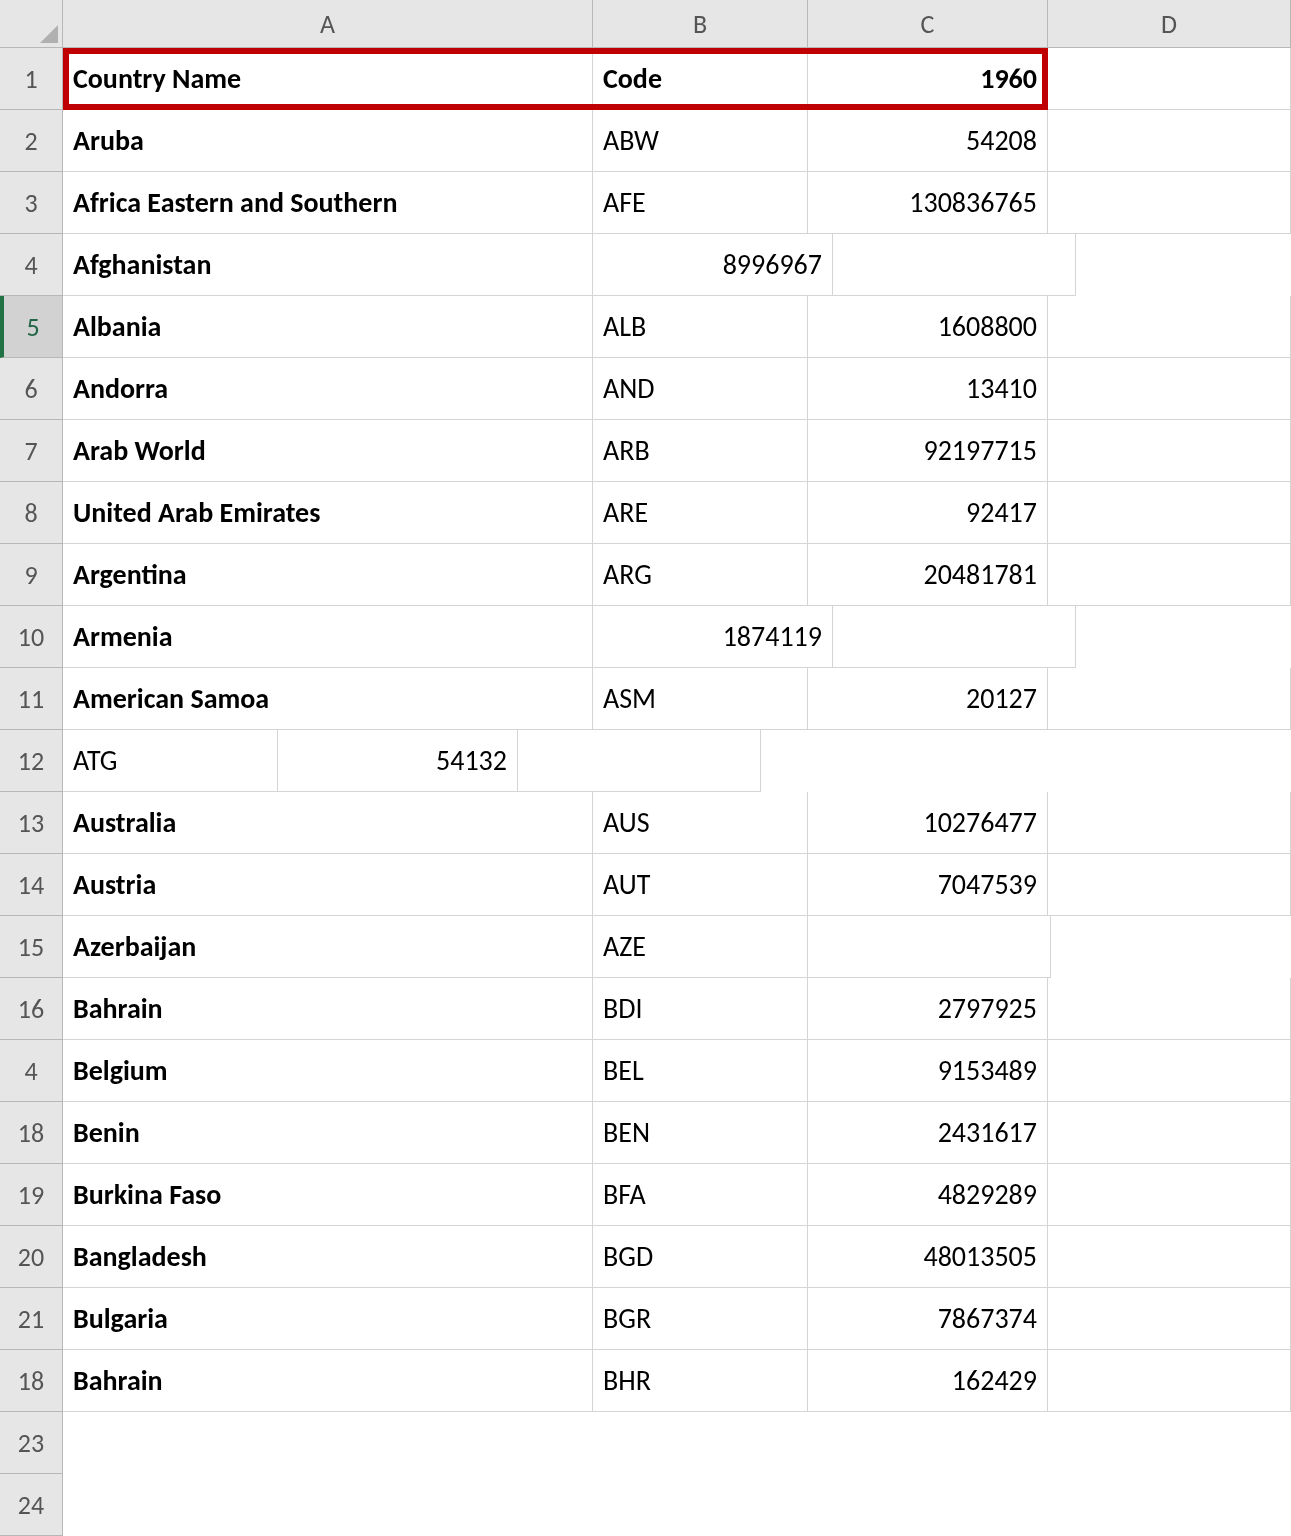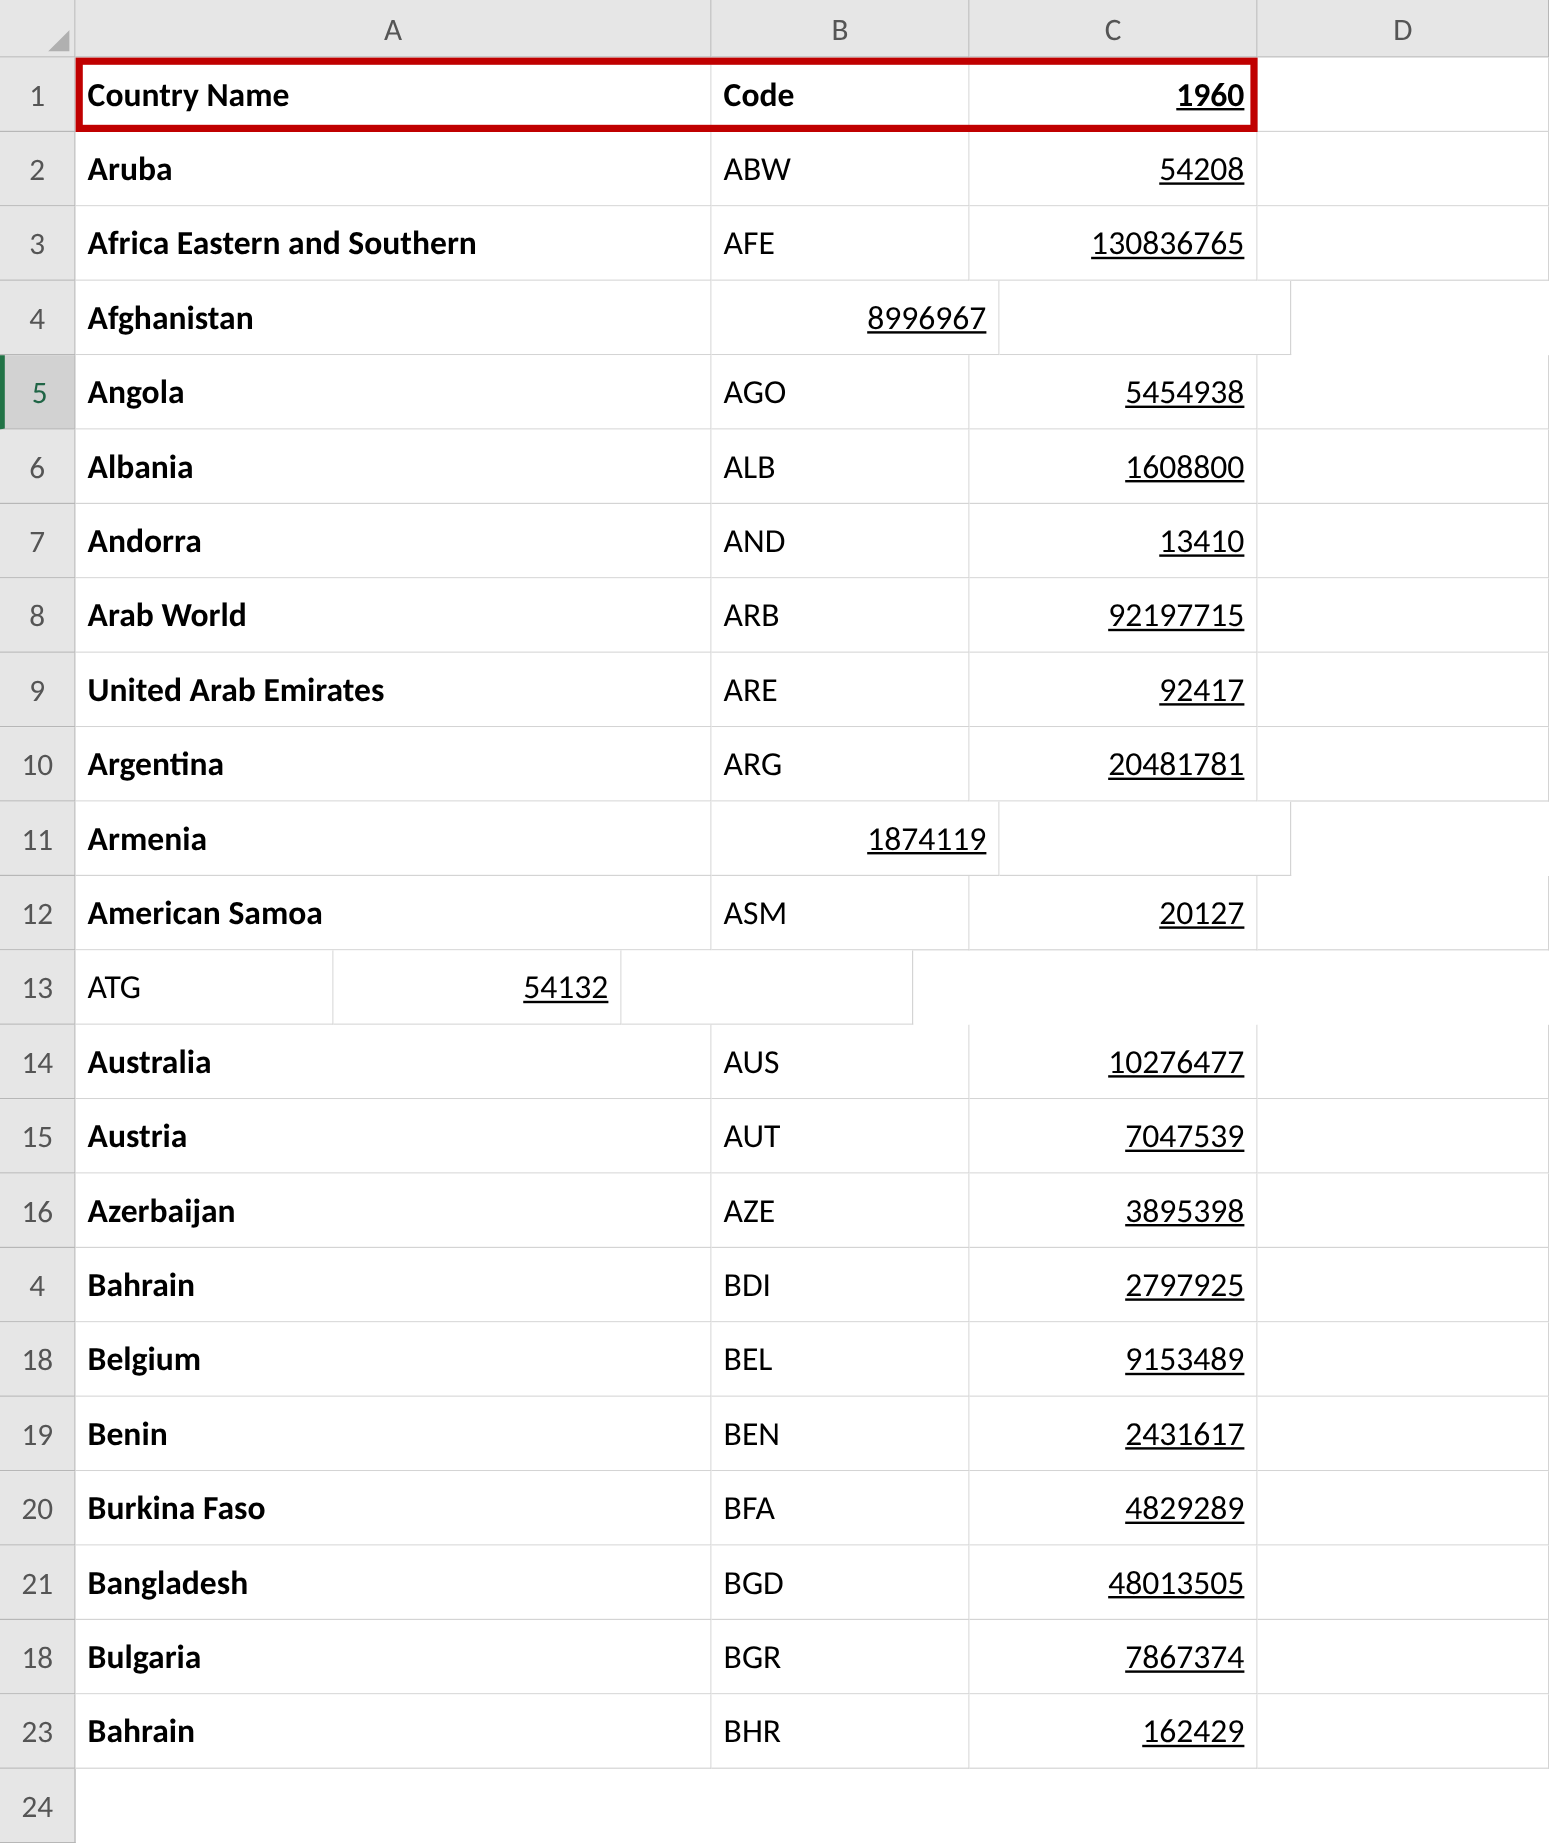--- a/index.html
+++ b/index.html
@@ -82,21 +82,21 @@
     box-sizing:border-box;
     height:62px;
     display:flex;
     align-items:center;
     padding:0 10px;
     background:#ffffff;
     white-space:nowrap;
     overflow:hidden;
   }
   .bold{font-weight:700;}
-  .right{justify-content:flex-end;text-decoration:underline;}
+  .right{justify-content:flex-end;}
   .col-A{width:530px;}
   .col-B{width:215px;}
   .col-C{width:240px;}
   .col-D{width:243px;}
   .highlight-row1{
     position:absolute;
     left:63px;
     top:48px;
     width:985px;   
     height:62px;
@@ -168,26 +168,20 @@
         <div class="cell col-B">AFE</div>
         <div class="cell col-C right">130836765</div>
         <div class="cell col-D"></div>
       </div>
       <div class="row">
         <div class="cell col-A bold">Afghanistan</div>
         <div class="cell col-C right">8996967</div>
         <div class="cell col-D"></div>
       </div>
       <div class="row">
-        <div class="cell col-A bold">Angola</div>
-        <div class="cell col-B">AGO</div>
-        <div class="cell col-C right">5454938</div>
-        <div class="cell col-D"></div>
-      </div>
-      <div class="row">
         <div class="cell col-A bold">Albania</div>
         <div class="cell col-B">ALB</div>
         <div class="cell col-C right">1608800</div>
         <div class="cell col-D"></div>
       </div>
       <div class="row">
         <div class="cell col-A bold">Andorra</div>
         <div class="cell col-B">AND</div>
         <div class="cell col-C right">13410</div>
         <div class="cell col-D"></div>
@@ -234,21 +228,20 @@
       </div>
       <div class="row">
         <div class="cell col-A bold">Austria</div>
         <div class="cell col-B">AUT</div>
         <div class="cell col-C right">7047539</div>
         <div class="cell col-D"></div>
       </div>
       <div class="row">
         <div class="cell col-A bold">Azerbaijan</div>
         <div class="cell col-B">AZE</div>
-        <div class="cell col-C right">3895398</div>
         <div class="cell col-D"></div>
       </div>
       <div class="row">
         <div class="cell col-A bold">Bahrain</div>
         <div class="cell col-B">BDI</div>
         <div class="cell col-C right">2797925</div>
         <div class="cell col-D"></div>
       </div>
       <div class="row">
         <div class="cell col-A bold">Belgium</div>

